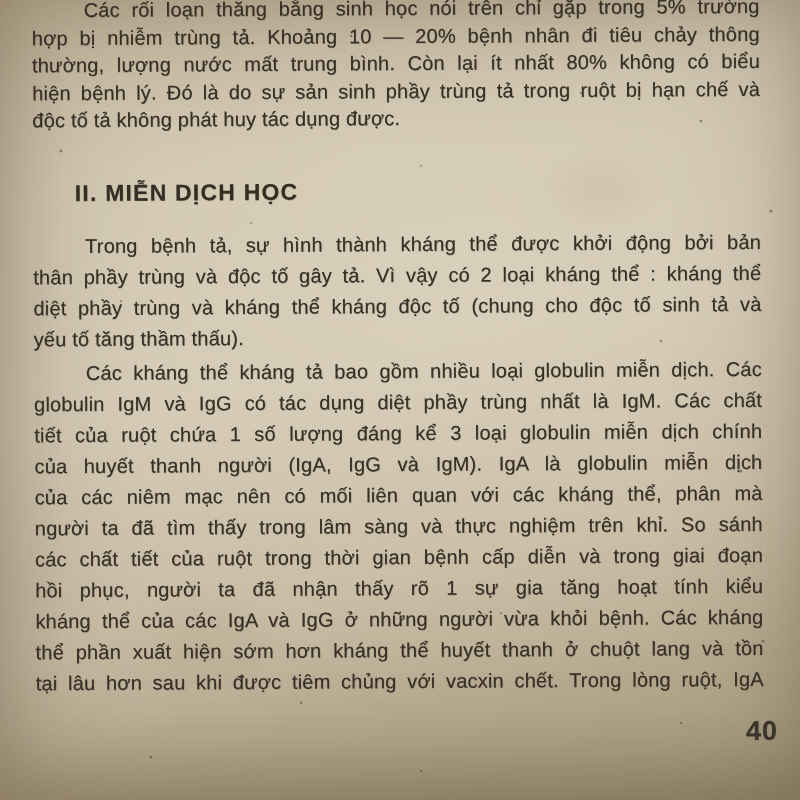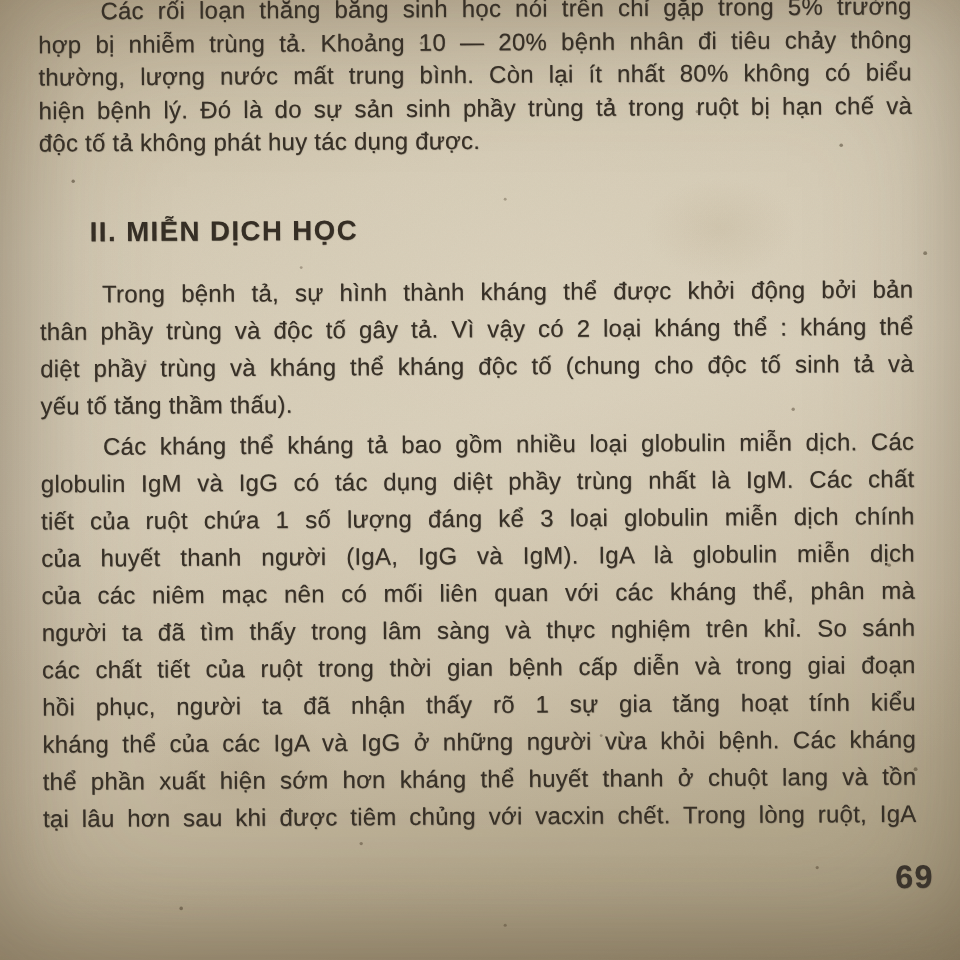--- a/index.html
+++ b/index.html
@@ -150,21 +150,21 @@
       <div class="line">của huyết thanh người (IgA, IgG và IgM). IgA là globulin miễn dịch</div>
       <div class="line">của các niêm mạc nên có mối liên quan với các kháng thể, phân mà</div>
       <div class="line">người ta đã tìm thấy trong lâm sàng và thực nghiệm trên khỉ. So sánh</div>
       <div class="line">các chất tiết của ruột trong thời gian bệnh cấp diễn và trong giai đoạn</div>
       <div class="line">hồi phục, người ta đã nhận thấy rõ 1 sự gia tăng hoạt tính kiểu</div>
       <div class="line">kháng thể của các IgA và IgG ở những người vừa khỏi bệnh. Các kháng</div>
       <div class="line">thể phần xuất hiện sớm hơn kháng thể huyết thanh ở chuột lang và tồn</div>
       <div class="line">tại lâu hơn sau khi được tiêm chủng với vacxin chết. Trong lòng ruột, IgA</div>
     </div>
 
-    <div class="page-number">69</div>
+    <div class="page-number">40</div>
 
   </div>
 
   <svg class="grain" xmlns="http://www.w3.org/2000/svg">
     <filter id="grainf">
       <feTurbulence type="fractalNoise" baseFrequency="0.8" numOctaves="2" stitchTiles="stitch" result="n"></feTurbulence>
       <feColorMatrix in="n" type="matrix" values="0 0 0 0 0.35
                 0 0 0 0 0.30
                 0 0 0 0 0.22
                 0 0 0 0.10 0"></feColorMatrix>

